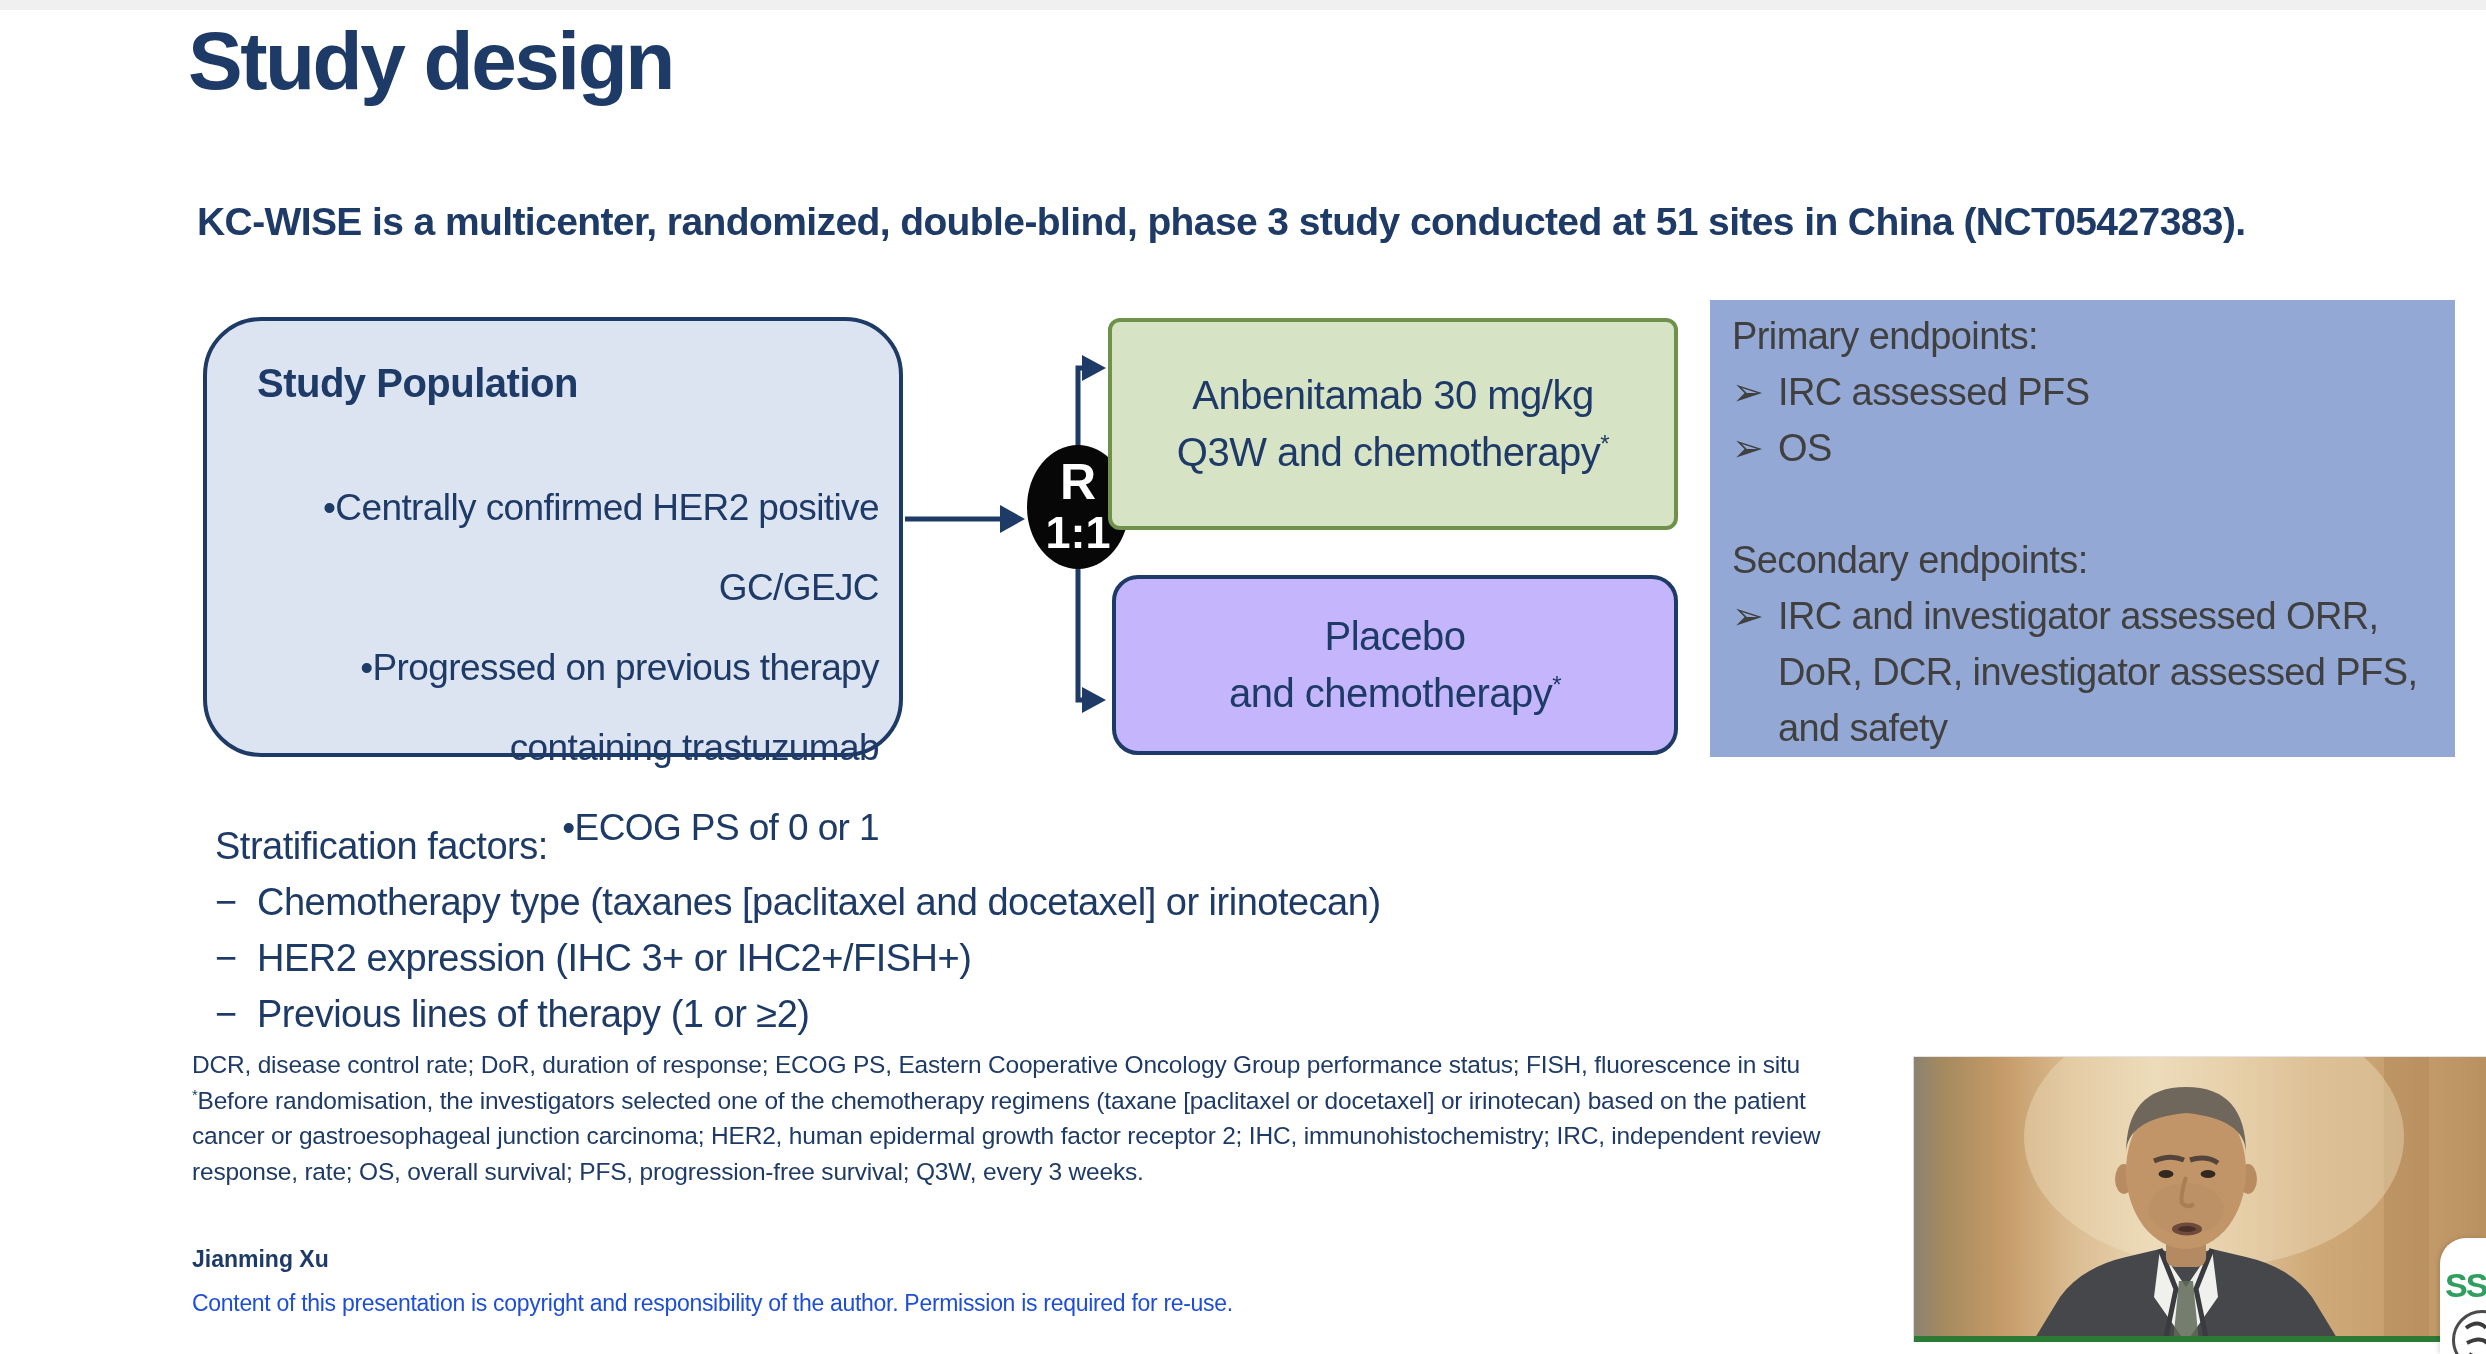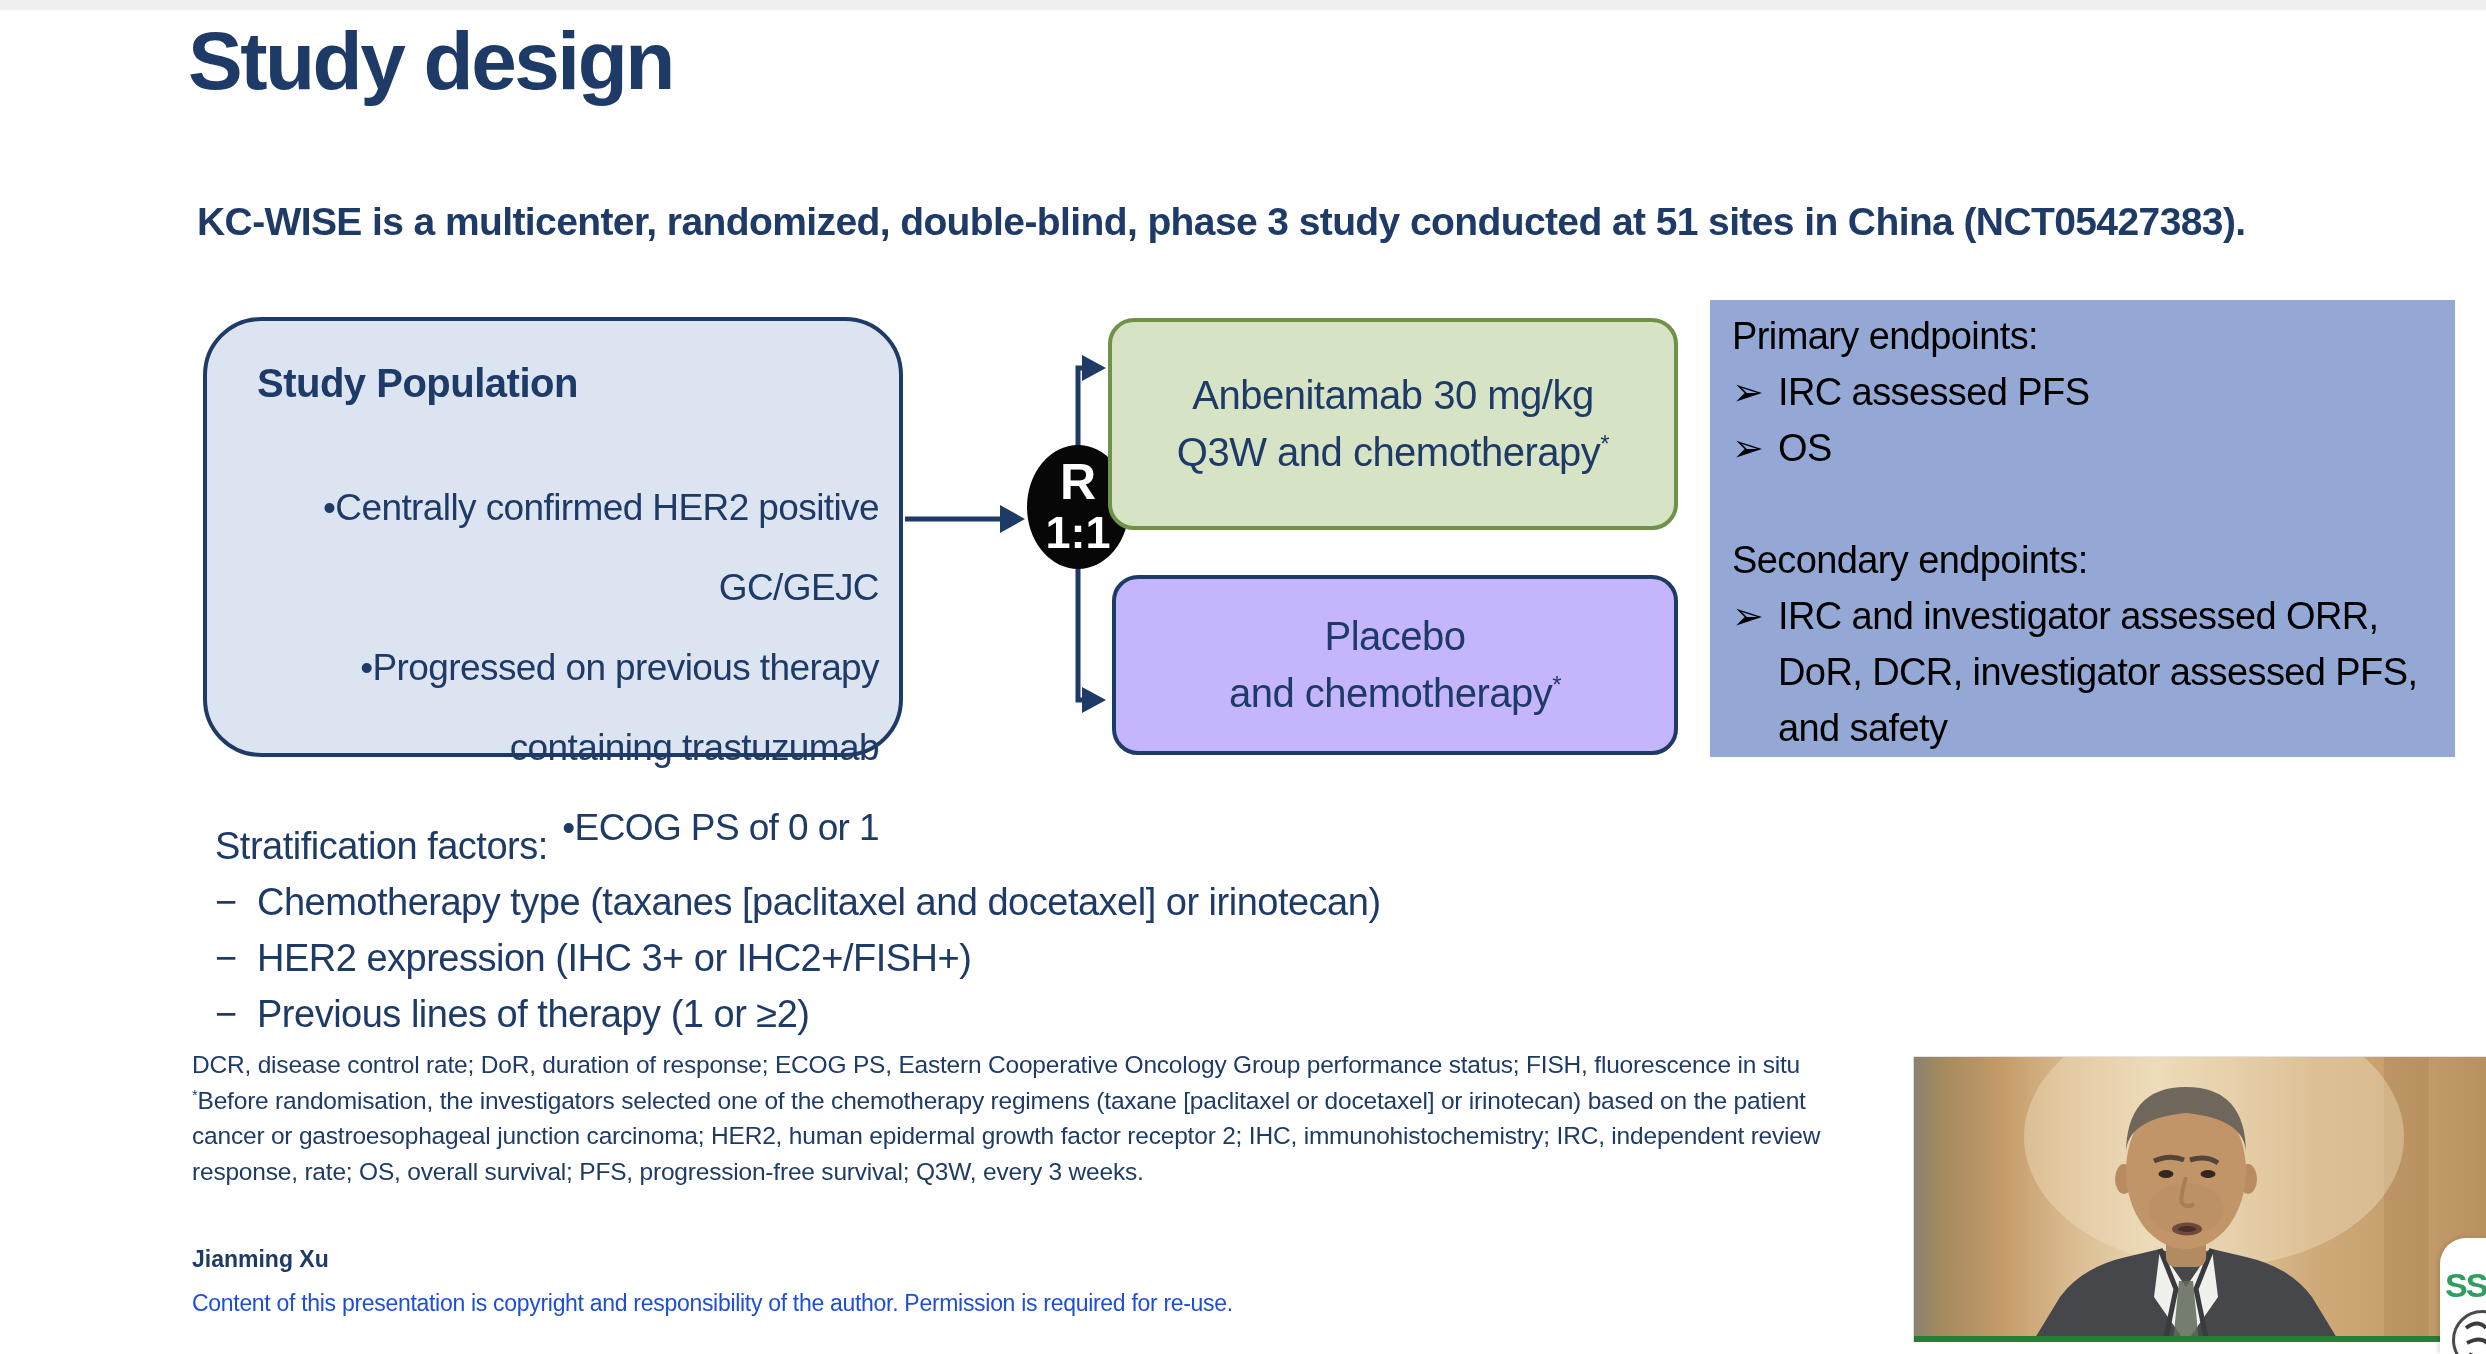--- a/index.html
+++ b/index.html
@@ -46,32 +46,32 @@
   .connectors { position:absolute; left:0; top:0; }
 
   
   .arm {
     position:absolute; display:flex; flex-direction:column;
     align-items:center; justify-content:center; text-align:center;
     font-size:40px; letter-spacing:-0.5px; line-height:57px; color:#1e3a67;
   }
   .arm-exp {
     left:1108px; top:318px; width:570px; height:212px;
-    background:#d7e3c5; border:4px solid #6f9149; border-radius:26px;
+    background:#d7e3c5; border:4px solid #6f9149; border-radius:12px;
   }
   .arm-ctrl {
     left:1112px; top:575px; width:566px; height:180px;
     background:#c4b5fd; border:4px solid #1e3a67; border-radius:26px;
   }
   sup.marker { font-size:60%; vertical-align:super; line-height:0; }
 
   
   .endpoints {
     position:absolute; left:1710px; top:300px; width:745px; height:457px;
-    background:#93a8d4; color:#000000;
+    background:#93a8d4; color:#404040;
     padding:8px 8px 0 22px; font-size:38px; letter-spacing:-0.6px; line-height:56px;
   }
   .endpoints .ep-heading { font-weight:normal; }
   .ep-bullet { padding-left:46px; }
   .ep-bullet .glyph { display:inline-block; width:46px; margin-left:-46px; }
   .ep-spacer { height:56px; }
 
   
   .strat {
     position:absolute; left:215px; top:818px;

